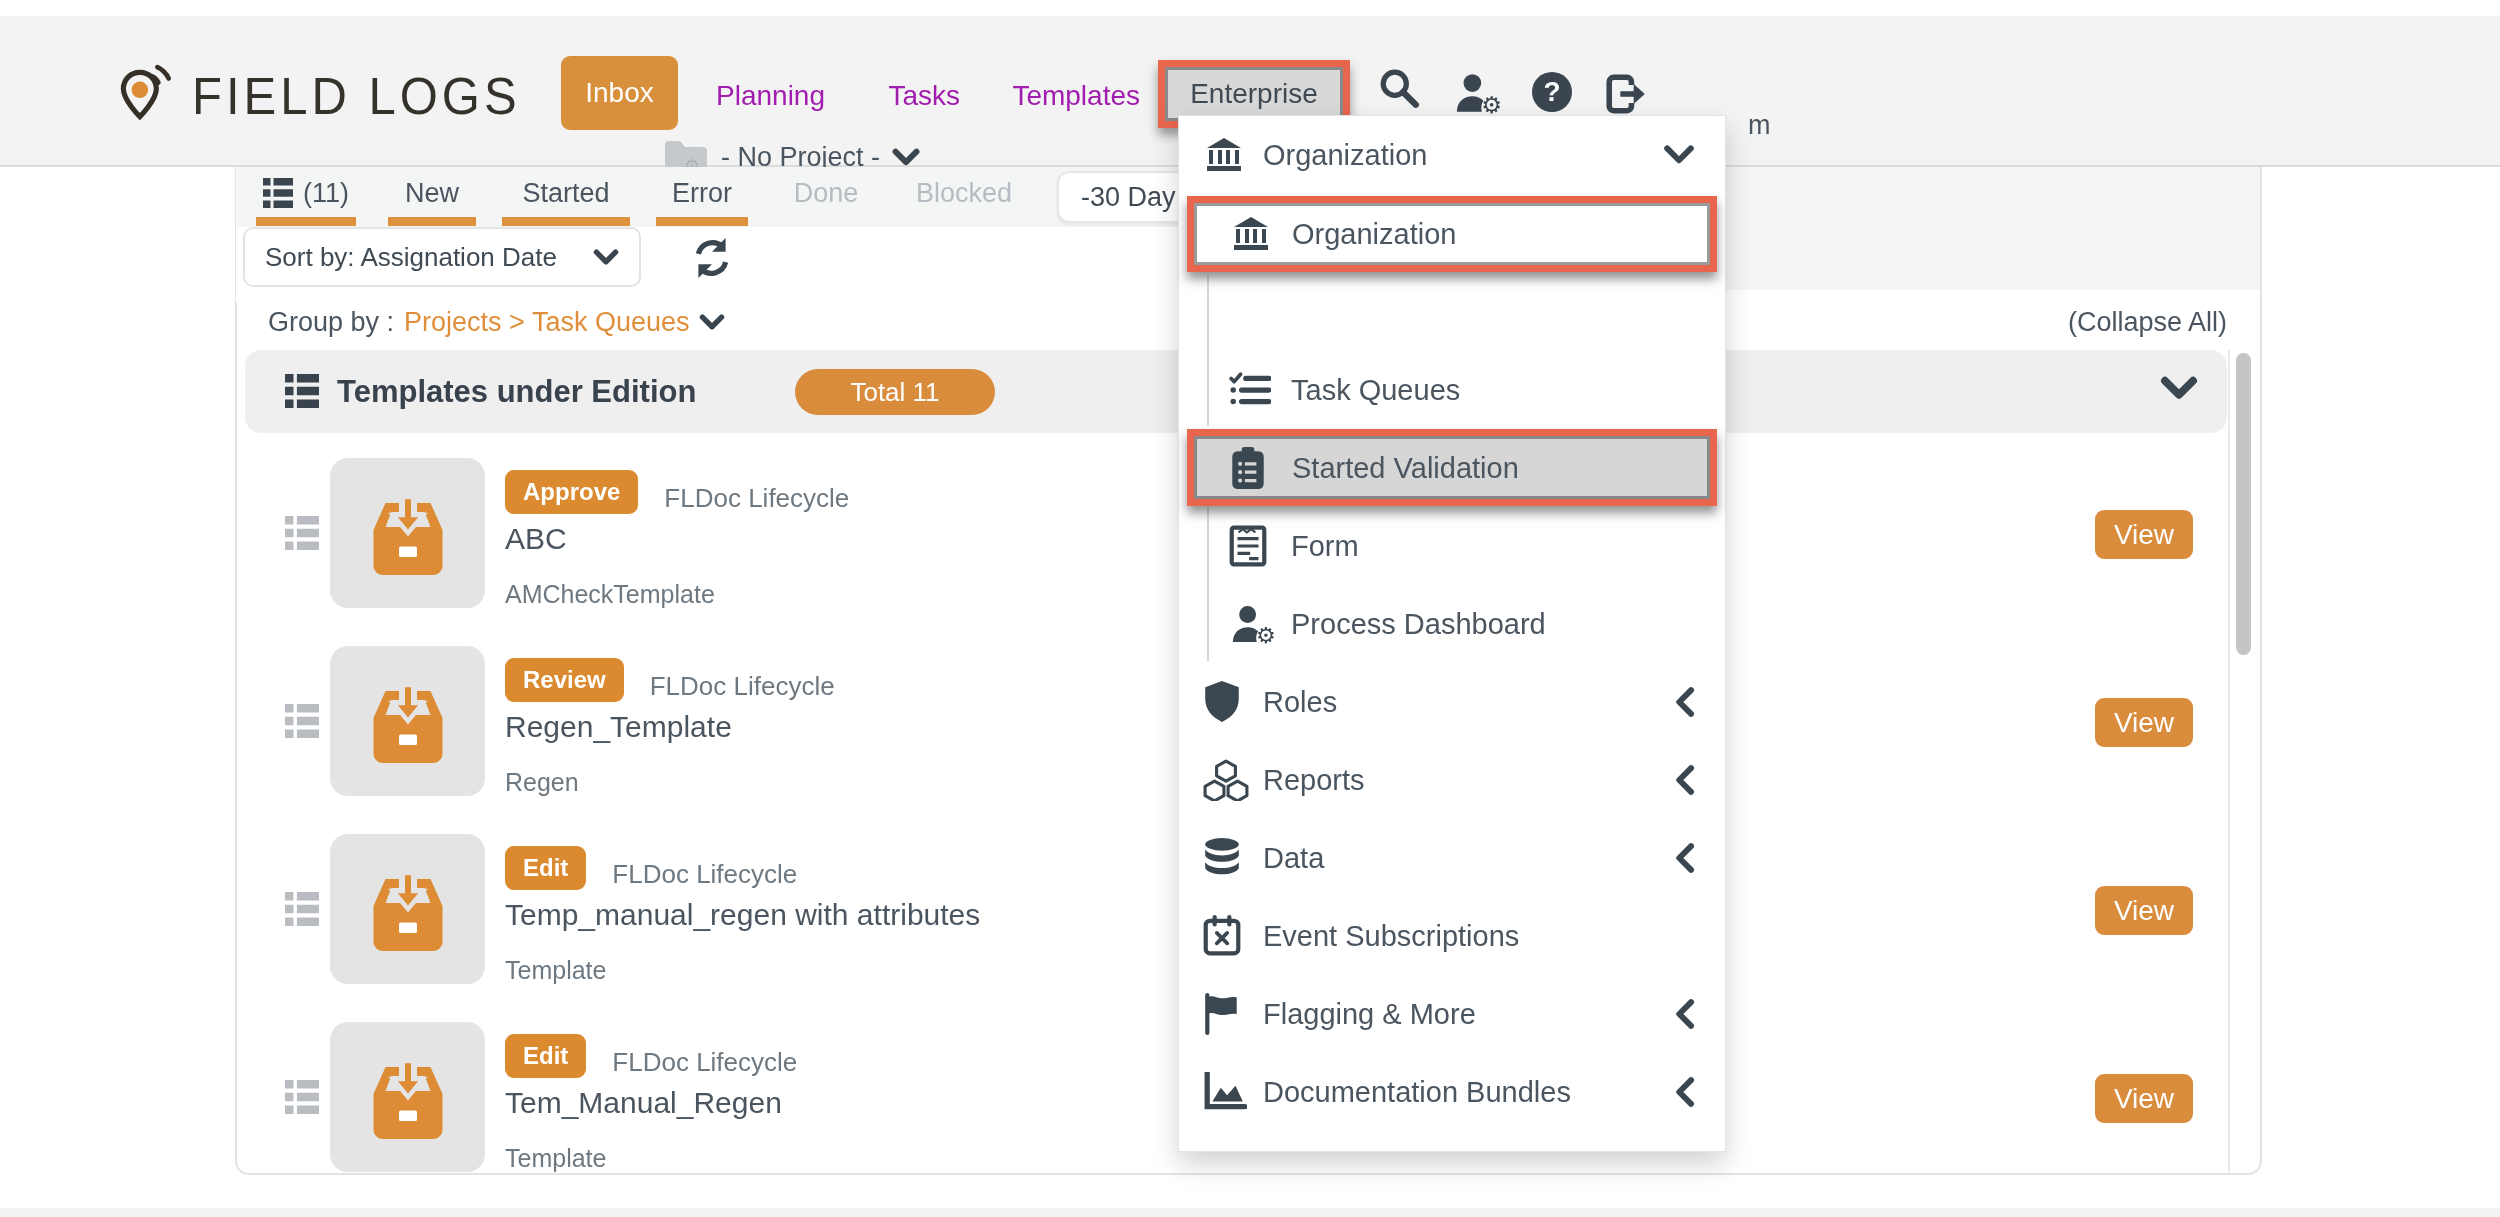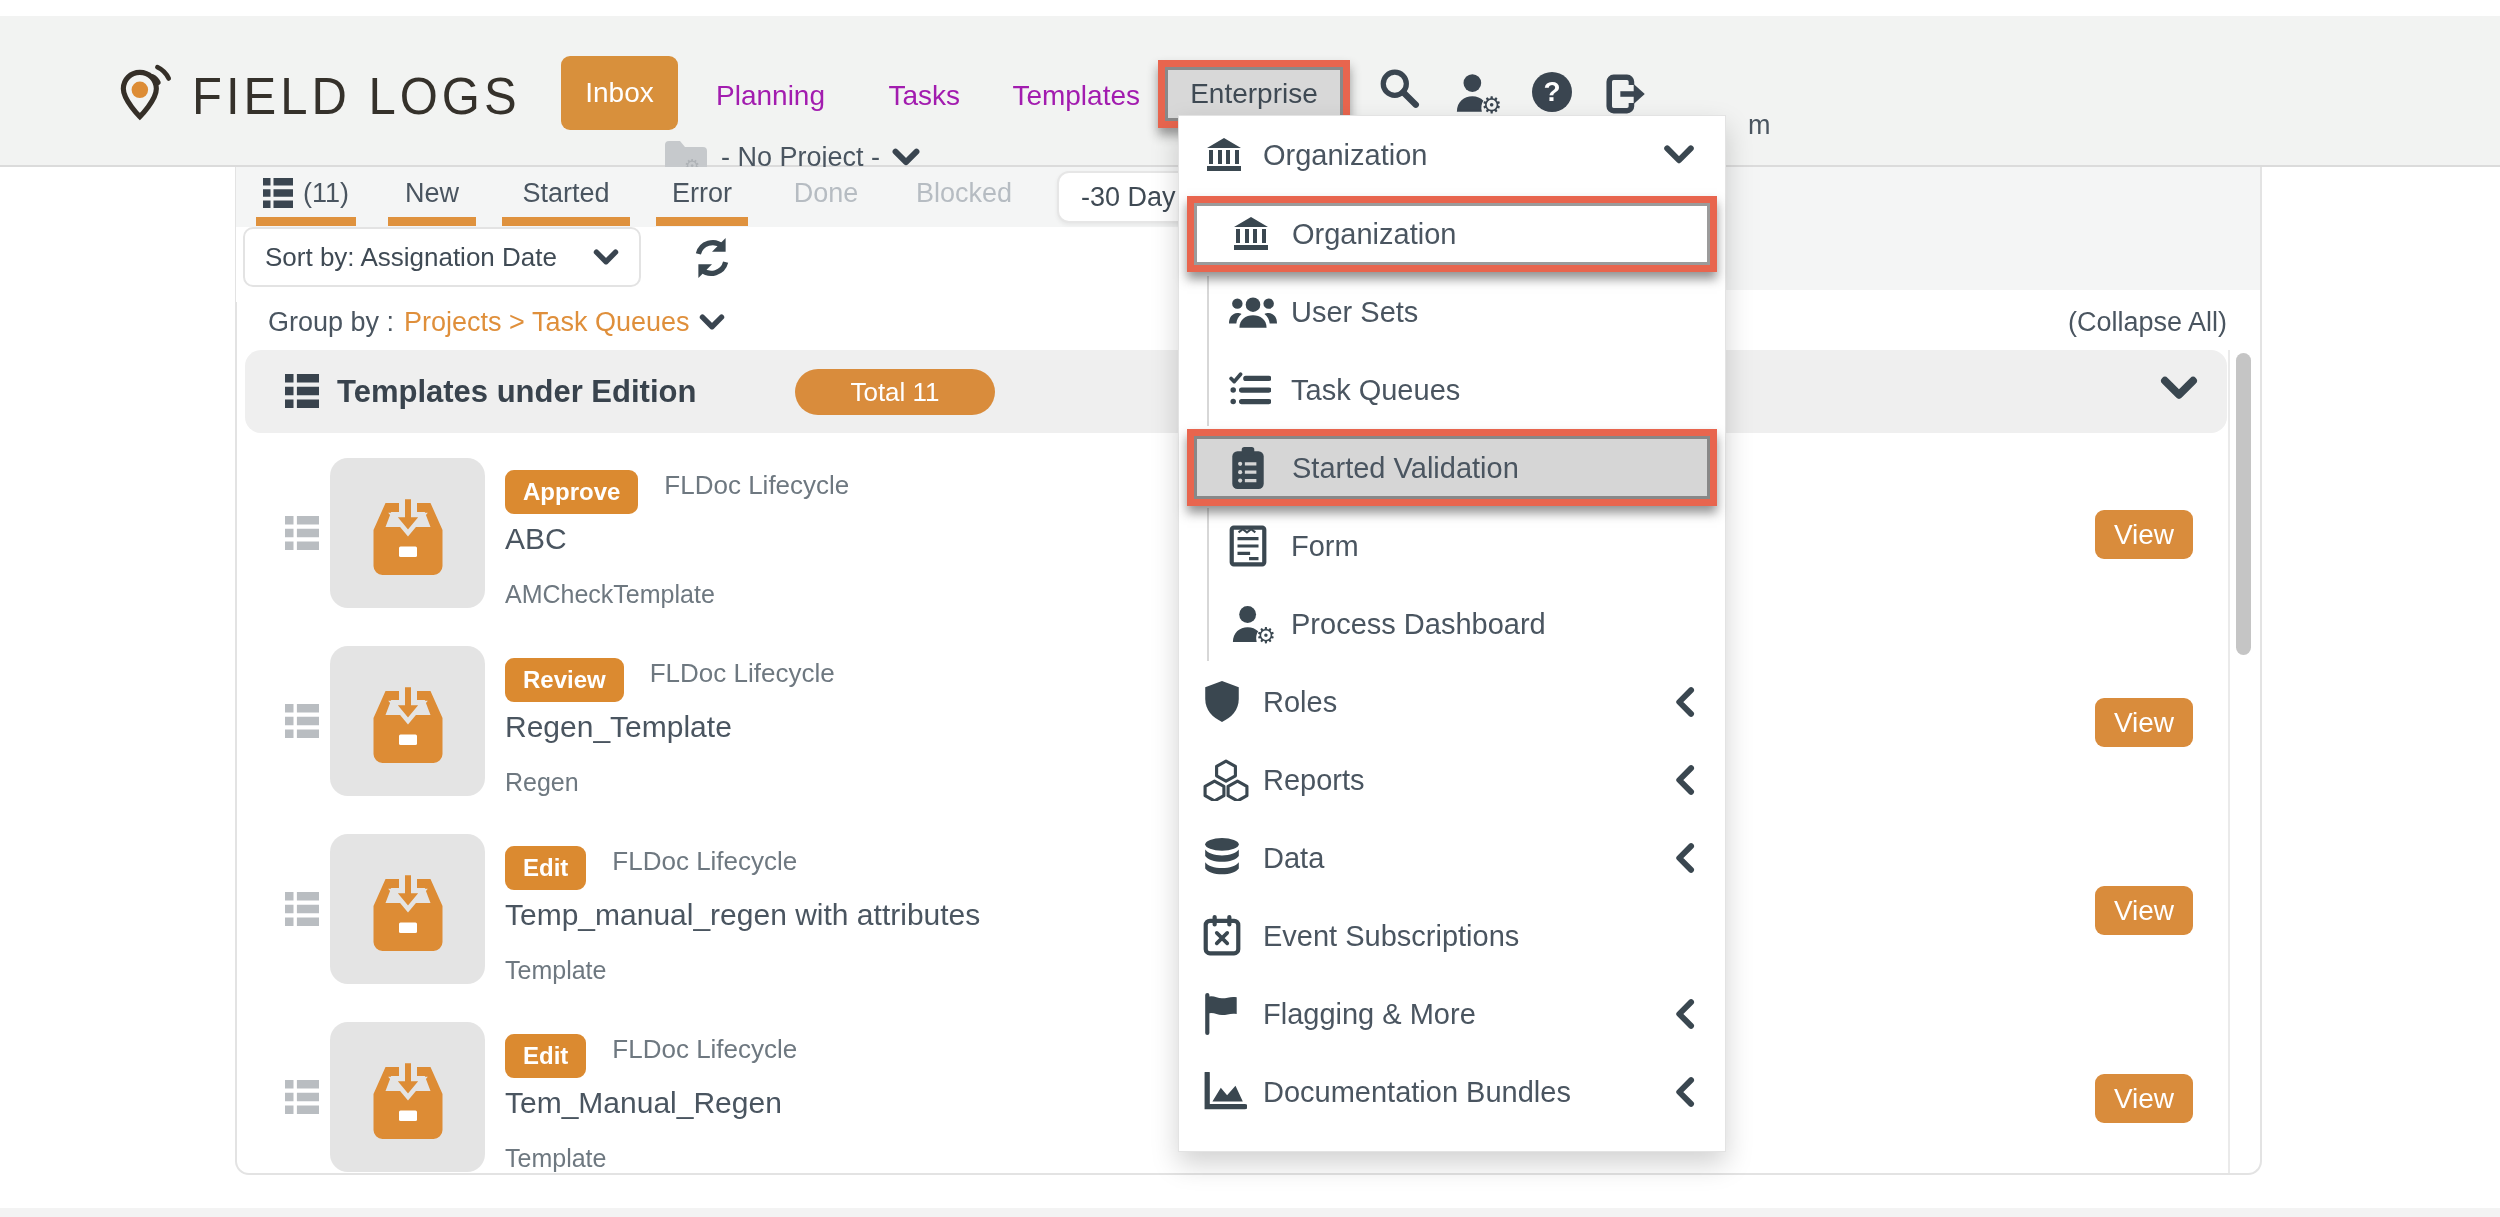--- a/index.html
+++ b/index.html
@@ -54,21 +54,21 @@
 
   .band{position:absolute;left:245px;top:350px;width:1982px;height:83px;background:#EFEFEF;border-radius:16px}
   .band-title{position:absolute;left:337px;top:374px;font-size:31px;font-weight:bold;color:#39434D}
   .total-pill{position:absolute;left:795px;top:369px;width:200px;height:46px;background:#D98C3C;
        border-radius:23px;color:#fff;font-size:26px;display:flex;align-items:center;justify-content:center}
 
   .trow{position:absolute;left:235px;width:2025px;height:188px}
   .tile{position:absolute;left:95px;top:8px;width:155px;height:150px;background:#E4E4E4;
        border-radius:18px;display:flex;align-items:center;justify-content:center}
   .handle{position:absolute;left:50px;top:66px;color:#B9BDC1}
-  .rline{position:absolute;left:270px;top:20px;display:flex;align-items:flex-start;gap:26px}
+  .rline{position:absolute;left:270px;top:20px;display:flex;align-items:flex-end;gap:26px}
   .badge{background:#DB8A30;color:#fff;font-size:24px;font-weight:bold;border-radius:9px;
        padding:8px 18px;white-space:nowrap}
   .lifec{font-size:26px;color:#6E7880}
   .rtitle{position:absolute;left:270px;top:72px;font-size:30px;color:#4A5560;white-space:nowrap}
   .rsub{position:absolute;left:270px;top:130px;font-size:25px;color:#6E7880}
   .view-btn{position:absolute;left:1860px;top:60px;width:98px;height:49px;background:#D98C3C;
        border-radius:9px;color:#fff;font-size:28px;display:flex;align-items:center;justify-content:center}
 
   .scroll-div{position:absolute;left:2228px;top:350px;width:2px;height:823px;background:#EAEAEA}
   .scroll-thumb{position:absolute;left:2236px;top:353px;width:15px;height:302px;background:#C5C5C5;border-radius:8px}
@@ -334,32 +334,20 @@
 
     <div class="mi-box" style="top:80px;height:76px">
       <span class="mi-ic">
         <svg width="42" height="40" viewBox="0 0 40 40">
             <path fill="currentColor" d="M20 3 37 13H3zM5 15h4v14H5zM14 15h4v14h-4zM22 15h4v14h-4zM31 15h4v14h-4zM3 31h34v5H3z"></path>
           </svg>
       </span>
       <span class="mi-label">Organization</span>
     </div>
 
-    <div class="mi lvl1" style="top:157px">
-      <span class="mi-ic">
-        <svg width="48" height="36" viewBox="0 0 46 34">
-            <circle cx="23" cy="10" r="7" fill="currentColor"></circle>
-            <path fill="currentColor" d="M10 32c0-8 6-12 13-12s13 4 13 12z"></path>
-            <circle cx="8" cy="9" r="5" fill="currentColor"></circle>
-            <circle cx="38" cy="9" r="5" fill="currentColor"></circle>
-            <path fill="currentColor" d="M0 28c0-6 3-9.5 8-10 1.5 0 3 .4 4 1-3 2.3-4.6 5.4-5 9zM46 28c0-6-3-9.5-8-10-1.5 0-3 .4-4 1 3 2.3 4.6 5.4 5 9z"></path>
-          </svg>
-      </span>
-      <span class="mi-label">User Sets</span>
-    </div>
 
     <div class="mi lvl1" style="top:235px">
       <span class="mi-ic">
         <svg width="42" height="36" viewBox="0 0 40 34">
             <path d="M2 6l3 3 6-7" fill="none" stroke="currentColor" stroke-width="3.5" stroke-linecap="round" stroke-linejoin="round"></path>
             <circle cx="4" cy="17" r="2.6" fill="currentColor"></circle>
             <circle cx="4" cy="28" r="2.6" fill="currentColor"></circle>
             <path stroke="currentColor" stroke-width="5" stroke-linecap="round" d="M16 6h22M12 17h26M12 28h26" fill="none"></path>
           </svg>
       </span>

